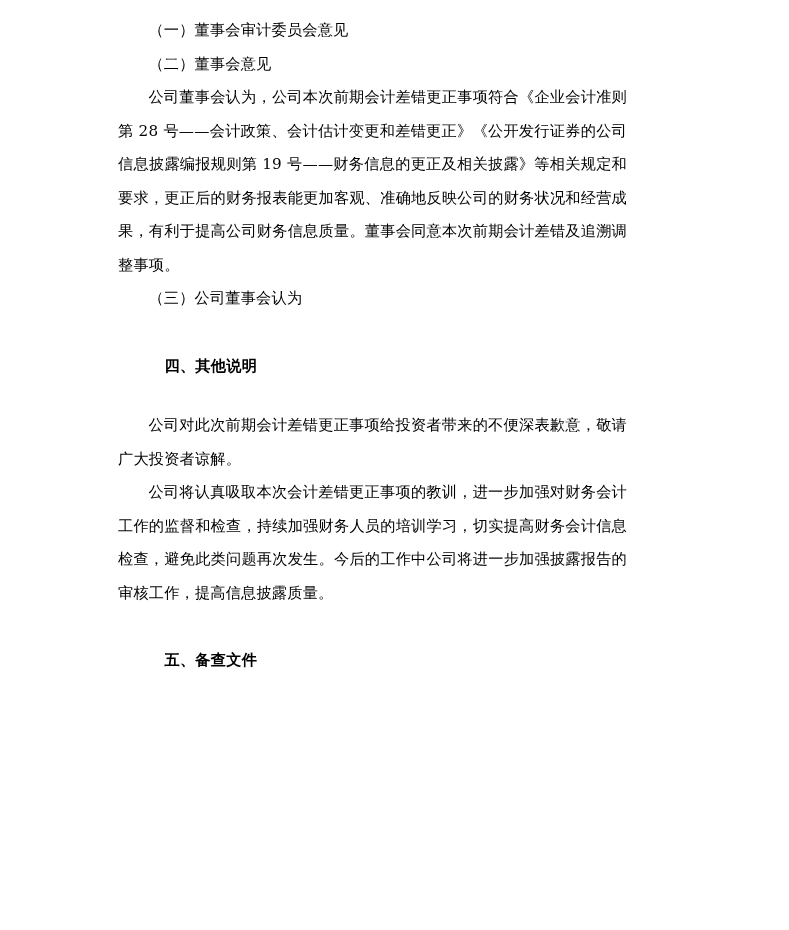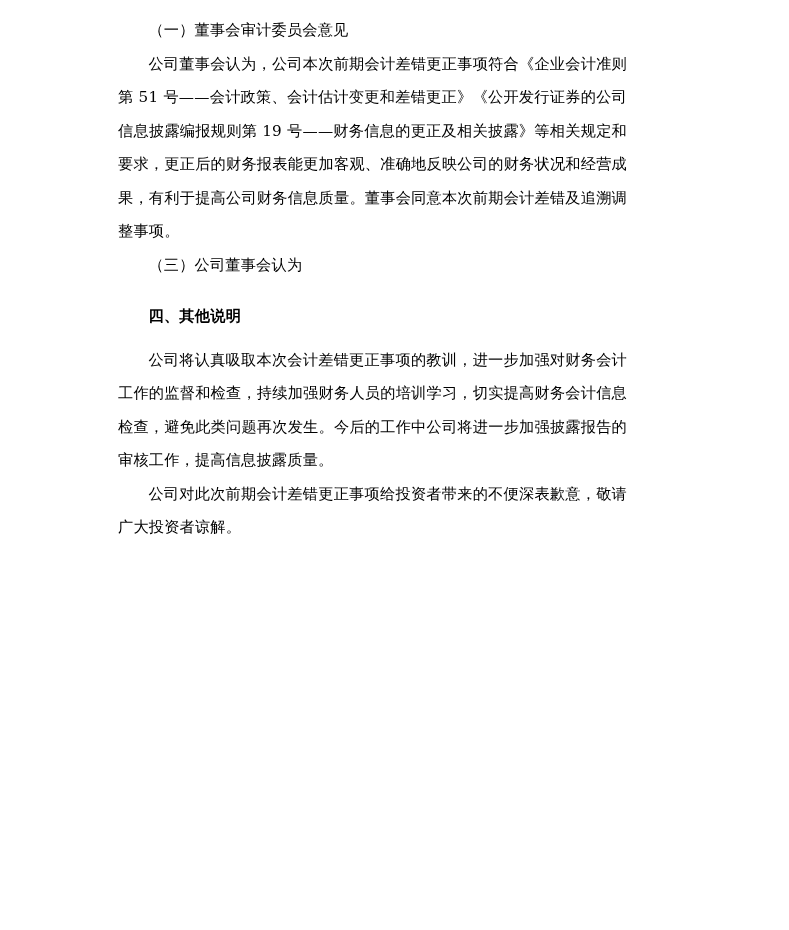--- a/index.html
+++ b/index.html
@@ -27,39 +27,41 @@
     text-justify: inter-ideograph;
     text-indent: 2em;
     margin: 0;
     letter-spacing: 0.2px;
   }
   .heading {
     font-size: 15.2px;
     line-height: 33.5px;
     font-weight: bold;
     text-indent: 2em;
-    margin: 0;
+    margin: 16px;
     letter-spacing: 0.3px;
   }
   .spacer-sm { height: 10px; }
   .spacer-md { height: 18px; }
 </style>
 </head>
 <body>
 
 <div class="page">
 
   <p class="para">（一）董事会审计委员会意见</p>
 
-  <p class="para">公司董事会认为，公司本次前期会计差错更正事项符合《企业会计准则第 51 号——会计政策、会计估计变更和差错更正》《公开发行证券的公司信息披露编报规则第 19 号——财务信息的更正及相关披露》等相关规定和要求，更正后的财务报表能更加客观、准确地反映公司的财务状况和经营成果，有利于提高公司财务信息质量。董事会同意本次前期会计差错及追溯调整事项。</p>
+  <p class="para">（二）董事会意见</p>
+  <p class="para">公司董事会认为，公司本次前期会计差错更正事项符合《企业会计准则第 28 号——会计政策、会计估计变更和差错更正》《公开发行证券的公司信息披露编报规则第 19 号——财务信息的更正及相关披露》等相关规定和要求，更正后的财务报表能更加客观、准确地反映公司的财务状况和经营成果，有利于提高公司财务信息质量。董事会同意本次前期会计差错及追溯调整事项。</p>
 
   <p class="para">（三）公司董事会认为</p>
 
   <div class="spacer-md"></div>
   <p class="heading">四、其他说明</p>
   <div class="spacer-sm"></div>
 
+  <p class="para">公司对此次前期会计差错更正事项给投资者带来的不便深表歉意，敬请广大投资者谅解。</p>
   <p class="para">公司将认真吸取本次会计差错更正事项的教训，进一步加强对财务会计工作的监督和检查，持续加强财务人员的培训学习，切实提高财务会计信息检查，避免此类问题再次发生。今后的工作中公司将进一步加强披露报告的审核工作，提高信息披露质量。</p>
-  <p class="para">公司对此次前期会计差错更正事项给投资者带来的不便深表歉意，敬请广大投资者谅解。</p>
 
   <div class="spacer-md"></div>
+  <p class="heading">五、备查文件</p>
 
 </div>
 
 </body></html>

